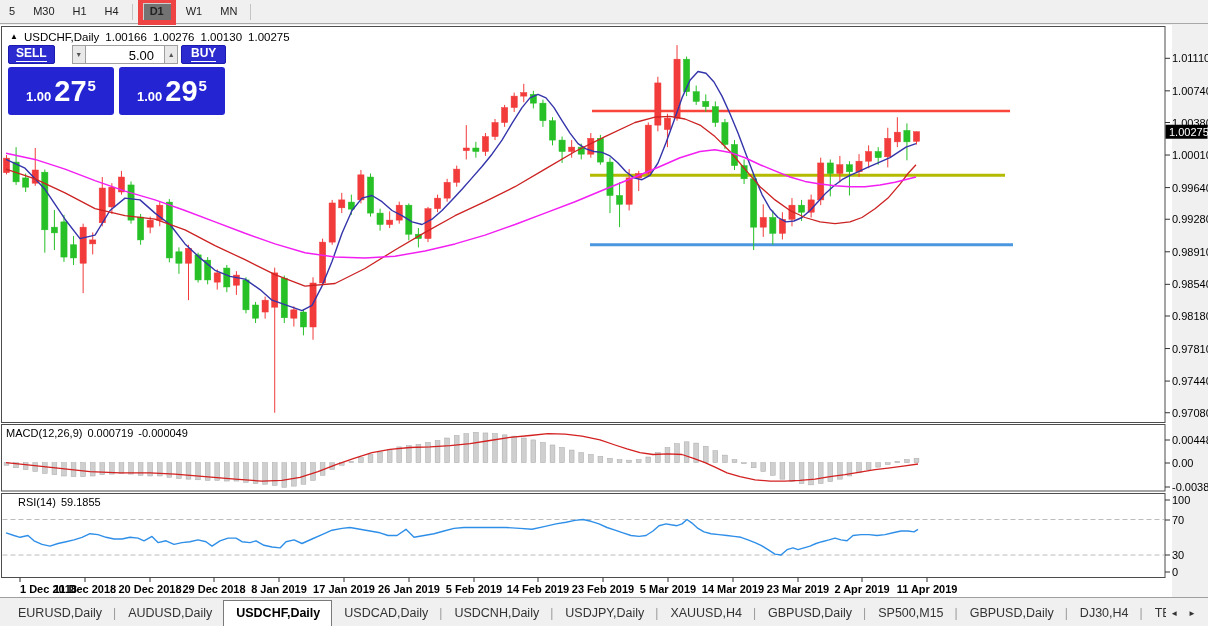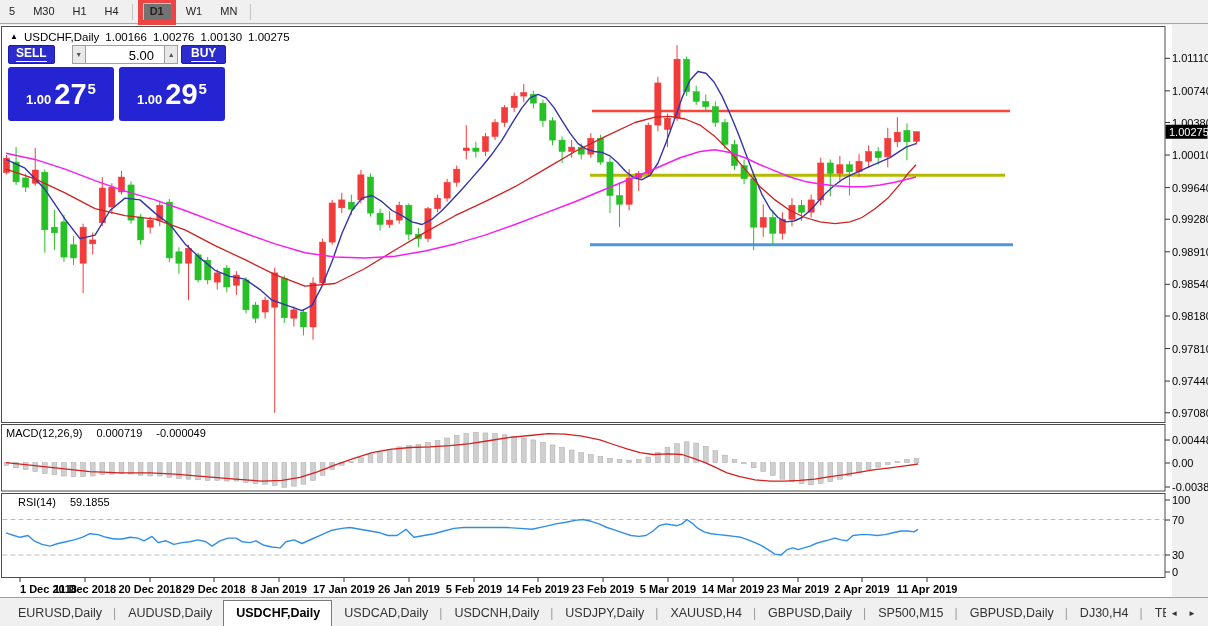--- a/index.html
+++ b/index.html
@@ -29,28 +29,28 @@
   .btn-blue { background:#2b2bd0; color:#fff; font-size:12px; font-weight:bold; border:1px solid #1b1bae;
     border-radius:2px; display:flex; align-items:center; justify-content:center; }
   .btn-sell { width:49px; margin-right:17px; }
   .btn-buy  { width:47px; margin-left:3px; }
   .btn-blue span { border-bottom:1px solid #fff; line-height:1.1; }
   .spin-btn { width:15px; background:#e9e9e9; border:1px solid #9f9f9f; color:#555; font-size:7px;
     display:flex; align-items:center; justify-content:center; }
   .vol-field { width:82px; background:#fff; border:1px solid #9f9f9f; border-left:none; border-right:none;
     font-size:13px; color:#000; display:flex; align-items:flex-end; justify-content:flex-end; padding-right:10px; }
   .trade-row2 { display:flex; margin-top:3px; gap:5px; }
-  .price-pane { width:106px; height:54px; background:#2424d2; border-radius:3px; color:#fff;
+  .price-pane { width:106px; height:48px; background:#2424d2; border-radius:3px; color:#fff;
     display:flex; align-items:center; justify-content:center; }
   .pp-small { font-size:13px; font-weight:bold; margin-right:3px; margin-top:10px; }
   .pp-big { font-size:29px; font-weight:bold; line-height:1; }
   .pp-sup { font-size:15px; font-weight:bold; margin-top:-12px; margin-left:1px; }
 
   
-  .pane-label { position:absolute; font-size:11px; color:#000; display:flex; gap:14px; }
+  .pane-label { position:absolute; font-size:11px; color:#000; display:flex; gap:5px; }
 
   
   .tabbar { position:absolute; left:0; top:597px; width:1208px; height:29px; background:#f0f0f0;
     border-top:1px solid #9f9f9f; display:flex; align-items:flex-end; }
   .tabs { display:flex; align-items:flex-end; height:100%; padding-left:6px; flex:1 1 auto; overflow:hidden; }
   .tab { font-size:12.5px; color:#333; padding:4px 11px 6px 12px; white-space:nowrap; }
   .tab.active { background:#fff; border:1px solid #7a7a7a; border-bottom:none; font-weight:bold; color:#000;
     padding-top:5px; }
   .tab-sep { color:#999; font-size:12px; padding-bottom:6px; }
   .tab-arrows { display:flex; gap:10px; padding:0 12px 8px 4px; color:#333; font-size:8px; }

